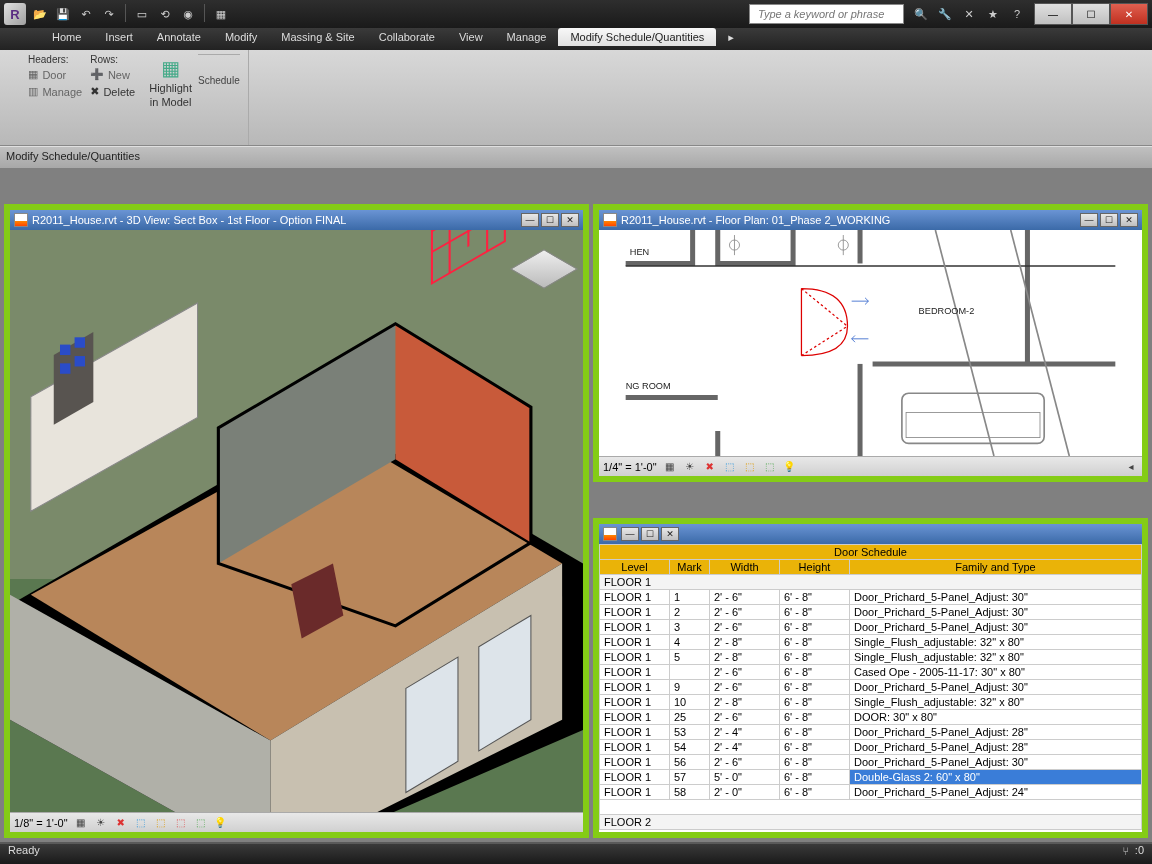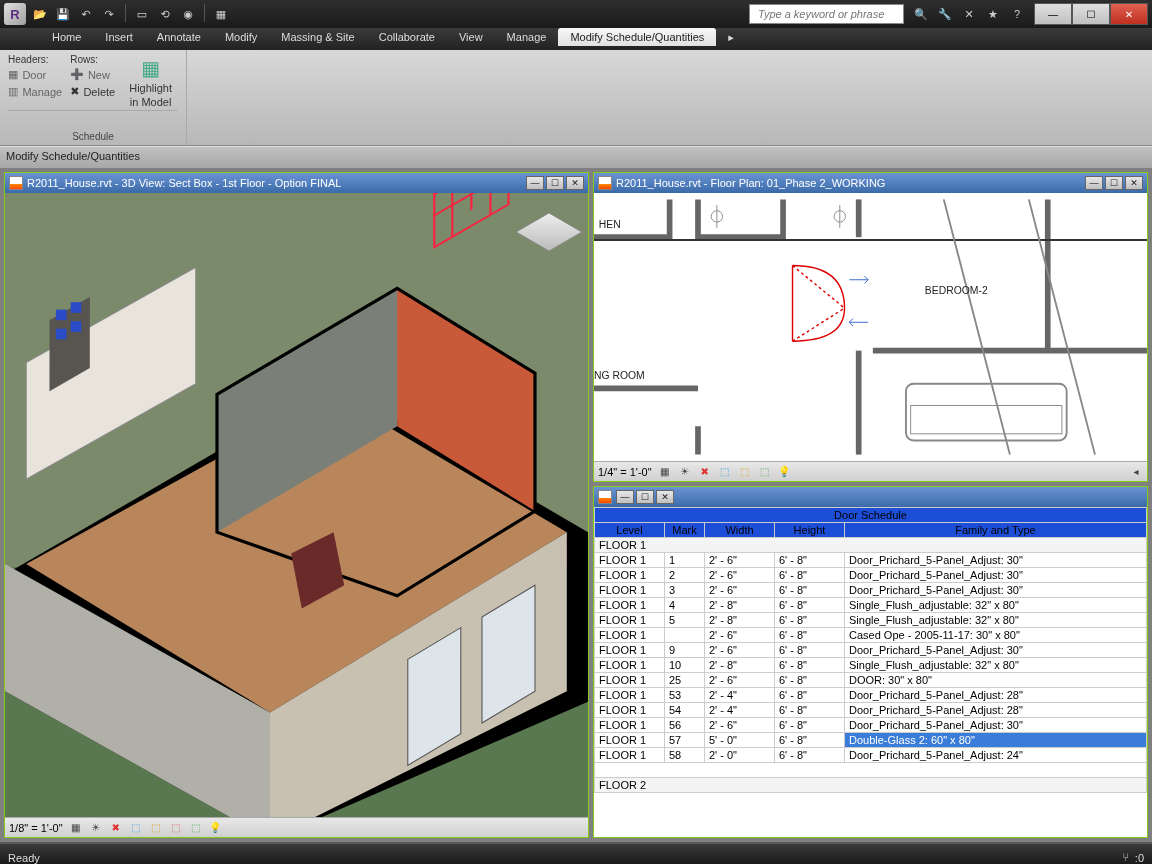--- a/index.html
+++ b/index.html
@@ -19,35 +19,35 @@
 .win-btn { width: 38px; height: 22px; background: linear-gradient(#e0e0e0, #c0c0c0); border: 1px solid #555; display: flex; align-items: center; justify-content: center; font-size: 10px; cursor: pointer; }
 .win-close { background: linear-gradient(#e06050, #c03020); color: #fff; }
 
 
 .menubar { height: 22px; background: linear-gradient(#3a3a3a, #222); display: flex; align-items: flex-start; padding-left: 40px; }
 .menu-item { padding: 3px 12px; color: #ddd; cursor: pointer; }
 .menu-item.active { background: linear-gradient(#f8f8f8, #e0e0e0); color: #222; border-radius: 3px 3px 0 0; }
 
 
 .ribbon { height: 96px; background: linear-gradient(#d8d8d8, #b8b8b8); display: flex; border-bottom: 1px solid #888; }
-.ribbon-panel { border-right: 1px solid #aaa; padding: 4px 8px; display: flex; flex-direction: column; justify-content: space-between; }
+.ribbon-panel { border-right: 1px solid #aaa; padding: 4px 8px; display: flex; flex-direction: row; justify-content: space-between; margin-left: 20px; }
 .panel-body { display: flex; gap: 8px; }
 .panel-col { display: flex; flex-direction: column; gap: 2px; }
 .panel-lbl { font-size: 10px; color: #333; }
 .panel-btn { color: #656565; padding: 1px 0; display:flex;align-items:center;gap:4px; cursor:pointer;}
 .panel-big { display: flex; flex-direction: column; align-items: center; gap: 2px; padding: 2px 6px; cursor:pointer;color:#333;}
 .panel-title { text-align: center; font-size: 10px; color: #444; padding-top:20px;border-top: 1px solid #aaa; }
 
 
 .path-bar { height: 22px; background: linear-gradient(#c0c0c0, #a8a8a8); padding: 3px 6px; color: #222; border-top:1px solid #e0e0e0;}
 
 
 .workspace { position: relative; height: 674px; background: #808080; padding: 4px; display: grid; grid-template-columns: 585px 1fr; grid-template-rows: 310px 1fr; gap: 4px; }
 
-.view-window { background: #fff; border: 1px solid #84cc16; display: flex; flex-direction: column; position:relative;overflow:hidden;}
+.view-window { background: #fff; border: 6px solid #84cc16; display: flex; flex-direction: column; position:relative;overflow:hidden;margin-top:32px;}
 .view-titlebar { height: 20px; background: linear-gradient(#6a94d4, #3b6aa8); display: flex; align-items: center; padding: 0 4px; color: #fff; font-size: 11px; }
 .view-doc-icon { width: 14px; height: 14px; background: #fff; margin-right: 4px; border:1px solid #888; position:relative;}
 .view-doc-icon::after{content:"";position:absolute;bottom:0;left:0;right:0;height:5px;background:linear-gradient(#f80,#f40);}
 .view-titlebar .flex { flex: 1; }
 .view-win-btns { display: flex; gap: 2px; }
 .vwb { width: 18px; height: 14px; background: linear-gradient(#e8e8e8,#c0c0c0); border: 1px solid #666; font-size: 9px; display:flex;align-items:center;justify-content:center;color:#222;cursor:pointer;}
 
 .view-content { flex: 1; position: relative; overflow: hidden; background:#fff;}
 .view-footer { height: 20px; background: linear-gradient(#e8e8e8, #d0d0d0); border-top: 1px solid #aaa; display: flex; align-items: center; padding: 0 4px; font-size: 10px; gap: 6px; }
 .vf-icon { width: 14px; height: 14px; display:flex;align-items:center;justify-content:center;cursor:pointer;color:#444;font-size:10px;}
@@ -56,27 +56,27 @@
 .floorplan svg { width: 100%; height: 100%; }
 
 
 .view-3d { grid-row: 1 / 3; }
 .view-3d-content{background:linear-gradient( #7a8a6a 0%, #7a8a6a 60%, #5a7850 60%, #5a7850 100%);}
 .iso-room{position:absolute;inset:0;}
 
 
 .schedule-table { width: 100%; border-collapse: collapse; font-size: 11px; }
 .schedule-table th, .schedule-table td { border: 1px solid #ccc; padding: 1px 4px; text-align: left; height:15px;}
-.schedule-table th { background: #1d4ed8; text-align:center; font-weight:normal;}
+.schedule-table th { background: #eab308; text-align:center; font-weight:normal;}
 .section-row td { background: #f4f4f4; font-weight: normal; }
 .sel-cell { background: #3a7dd8; color: #fff; }
 .schedule-body{flex:1;overflow:auto;}
 
 
-.statusbar { position: absolute; bottom: 0; left: 0; right: 0; height: 20px; background: linear-gradient(#3a3a3a, #1a1a1a); color: #ddd; display: flex; align-items: flex-end; padding: 0 8px; }
+.statusbar { position: absolute; bottom: 0; left: 0; right: 0; height: 20px; background: linear-gradient(#3a3a3a, #1a1a1a); color: #ddd; display: flex; align-items: flex-start; padding: 0 8px; }
 .statusbar .flex { flex: 1; }
 .sb-icon{width:18px;height:14px;color:#ccc;display:flex;align-items:center;justify-content:center;}
 
 .viewcube{position:absolute;top:12px;right:12px;width:54px;height:54px;}
 .cube{width:38px;height:38px;margin:8px;background:linear-gradient(135deg,#eee,#bbb);transform:rotate(45deg) skew(-15deg,-15deg);border:1px solid #888;}
 
 </style>
 </head>
 <body>
 

